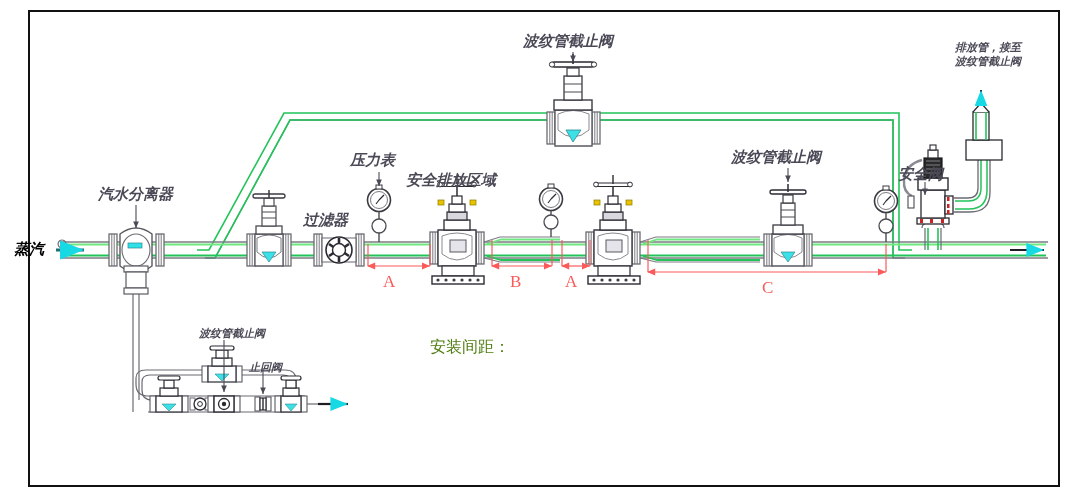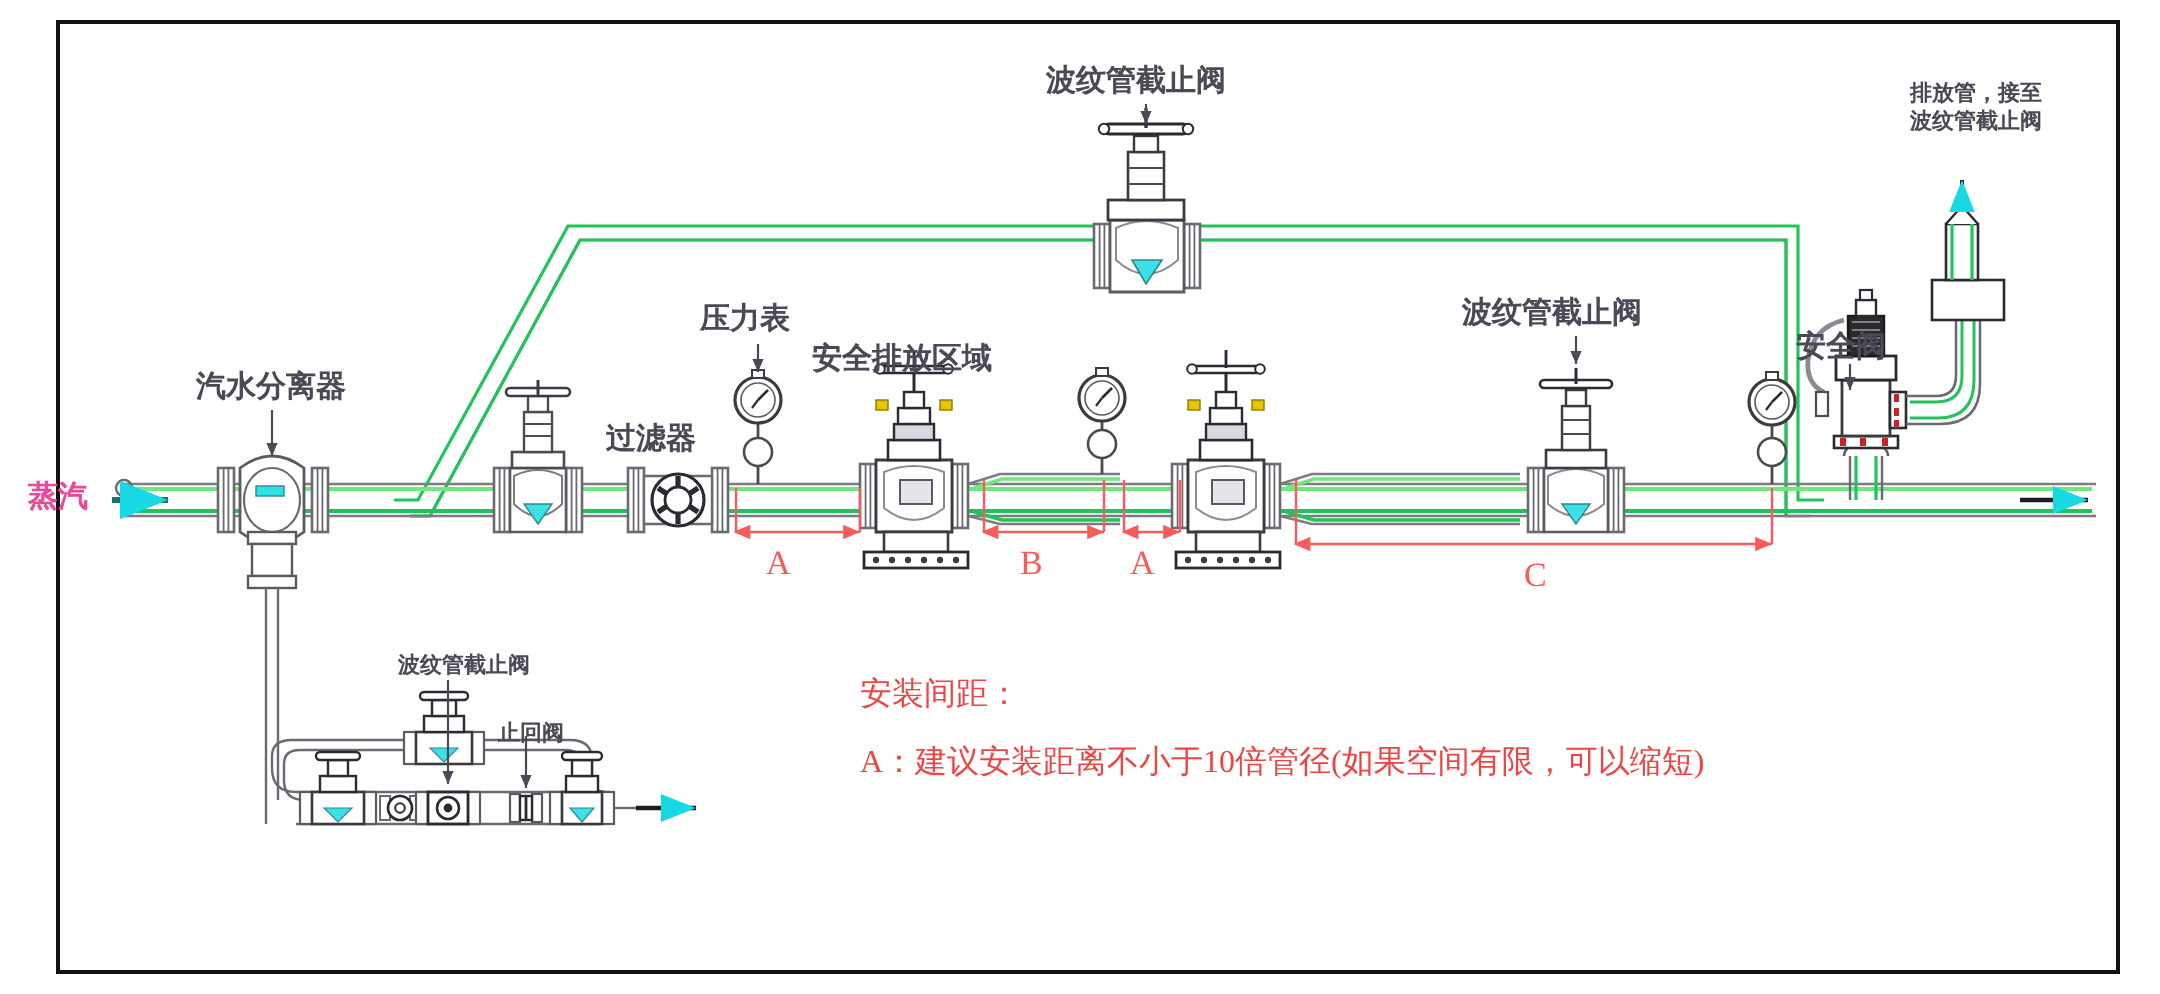--- a/index.html
+++ b/index.html
@@ -1,24 +1,24 @@
 <!DOCTYPE html>
 <html><head>
 <meta charset="utf-8">
 <style>
   html,body{margin:0;padding:0;background:#ffffff;}
   body{width:1080px;height:497px;font-family:"Liberation Sans","DejaVu Sans",sans-serif;}
   #stage{position:relative;width:1080px;height:497px;overflow:hidden;background:#fff;}
   #frame{position:absolute;left:28px;top:10px;width:1032px;height:477px;border:2px solid #111;box-sizing:border-box;}
   svg{position:absolute;left:0;top:0;width:1080px;height:497px;}
   .lbl{position:absolute;color:#4a4a57;font-size:15px;line-height:17px;white-space:nowrap;
-       font-family:"Liberation Serif","DejaVu Serif",serif;font-weight:600;}
+       font-family:"Liberation Serif","DejaVu Serif",serif;font-weight:600;font-style:italic;}
   .lbl.small{font-size:11px;line-height:14px;}
   .dim{position:absolute;color:#fa5a5a;font-size:17px;font-family:"Liberation Serif","DejaVu Serif",serif;}
-  .note{position:absolute;color:#ef4444;font-family:"Liberation Serif","DejaVu Serif",serif;font-size:16px;white-space:nowrap;}
+  .note{position:absolute;color:#4d7c0f;font-family:"Liberation Serif","DejaVu Serif",serif;font-size:16px;white-space:nowrap;}
   .note.t{font-size:16px;}
 </style>
 </head>
 <body>
 
 <div id="stage">
   <div id="frame"></div>
 
   <svg viewBox="0 0 1080 497" xmlns="http://www.w3.org/2000/svg">
     <defs>
@@ -402,22 +402,21 @@
   <div class="lbl" style="left:731px;top:149px">波纹管截止阀</div>
   <div class="lbl" style="left:898px;top:166px">安全阀</div>
   <div class="lbl small" style="left:199px;top:326px">波纹管截止阀</div>
   <div class="lbl small" style="left:249px;top:360px">止回阀</div>
 
   <div class="lbl small" style="left:955px;top:40px">
     <div>排放管，接至</div>
     <div>波纹管截止阀</div>
   </div>
 
-  <div class="lbl" style="left:14px;top:241px;color:#ec4899">蒸汽</div>
+  <div class="lbl" style="left:14px;top:241px;color:#000000">蒸汽</div>
 
   <div class="dim" style="left:383px;top:272px">A</div>
   <div class="dim" style="left:510px;top:272px">B</div>
   <div class="dim" style="left:565px;top:272px">A</div>
   <div class="dim" style="left:762px;top:278px">C</div>
 
   <div class="note" style="left:430px;top:337px">安装间距：</div>
-  <div class="note t" style="left:430px;top:371px">A：建议安装距离不小于10倍管径(如果空间有限，可以缩短)</div>
 </div>
 
 </body></html>

